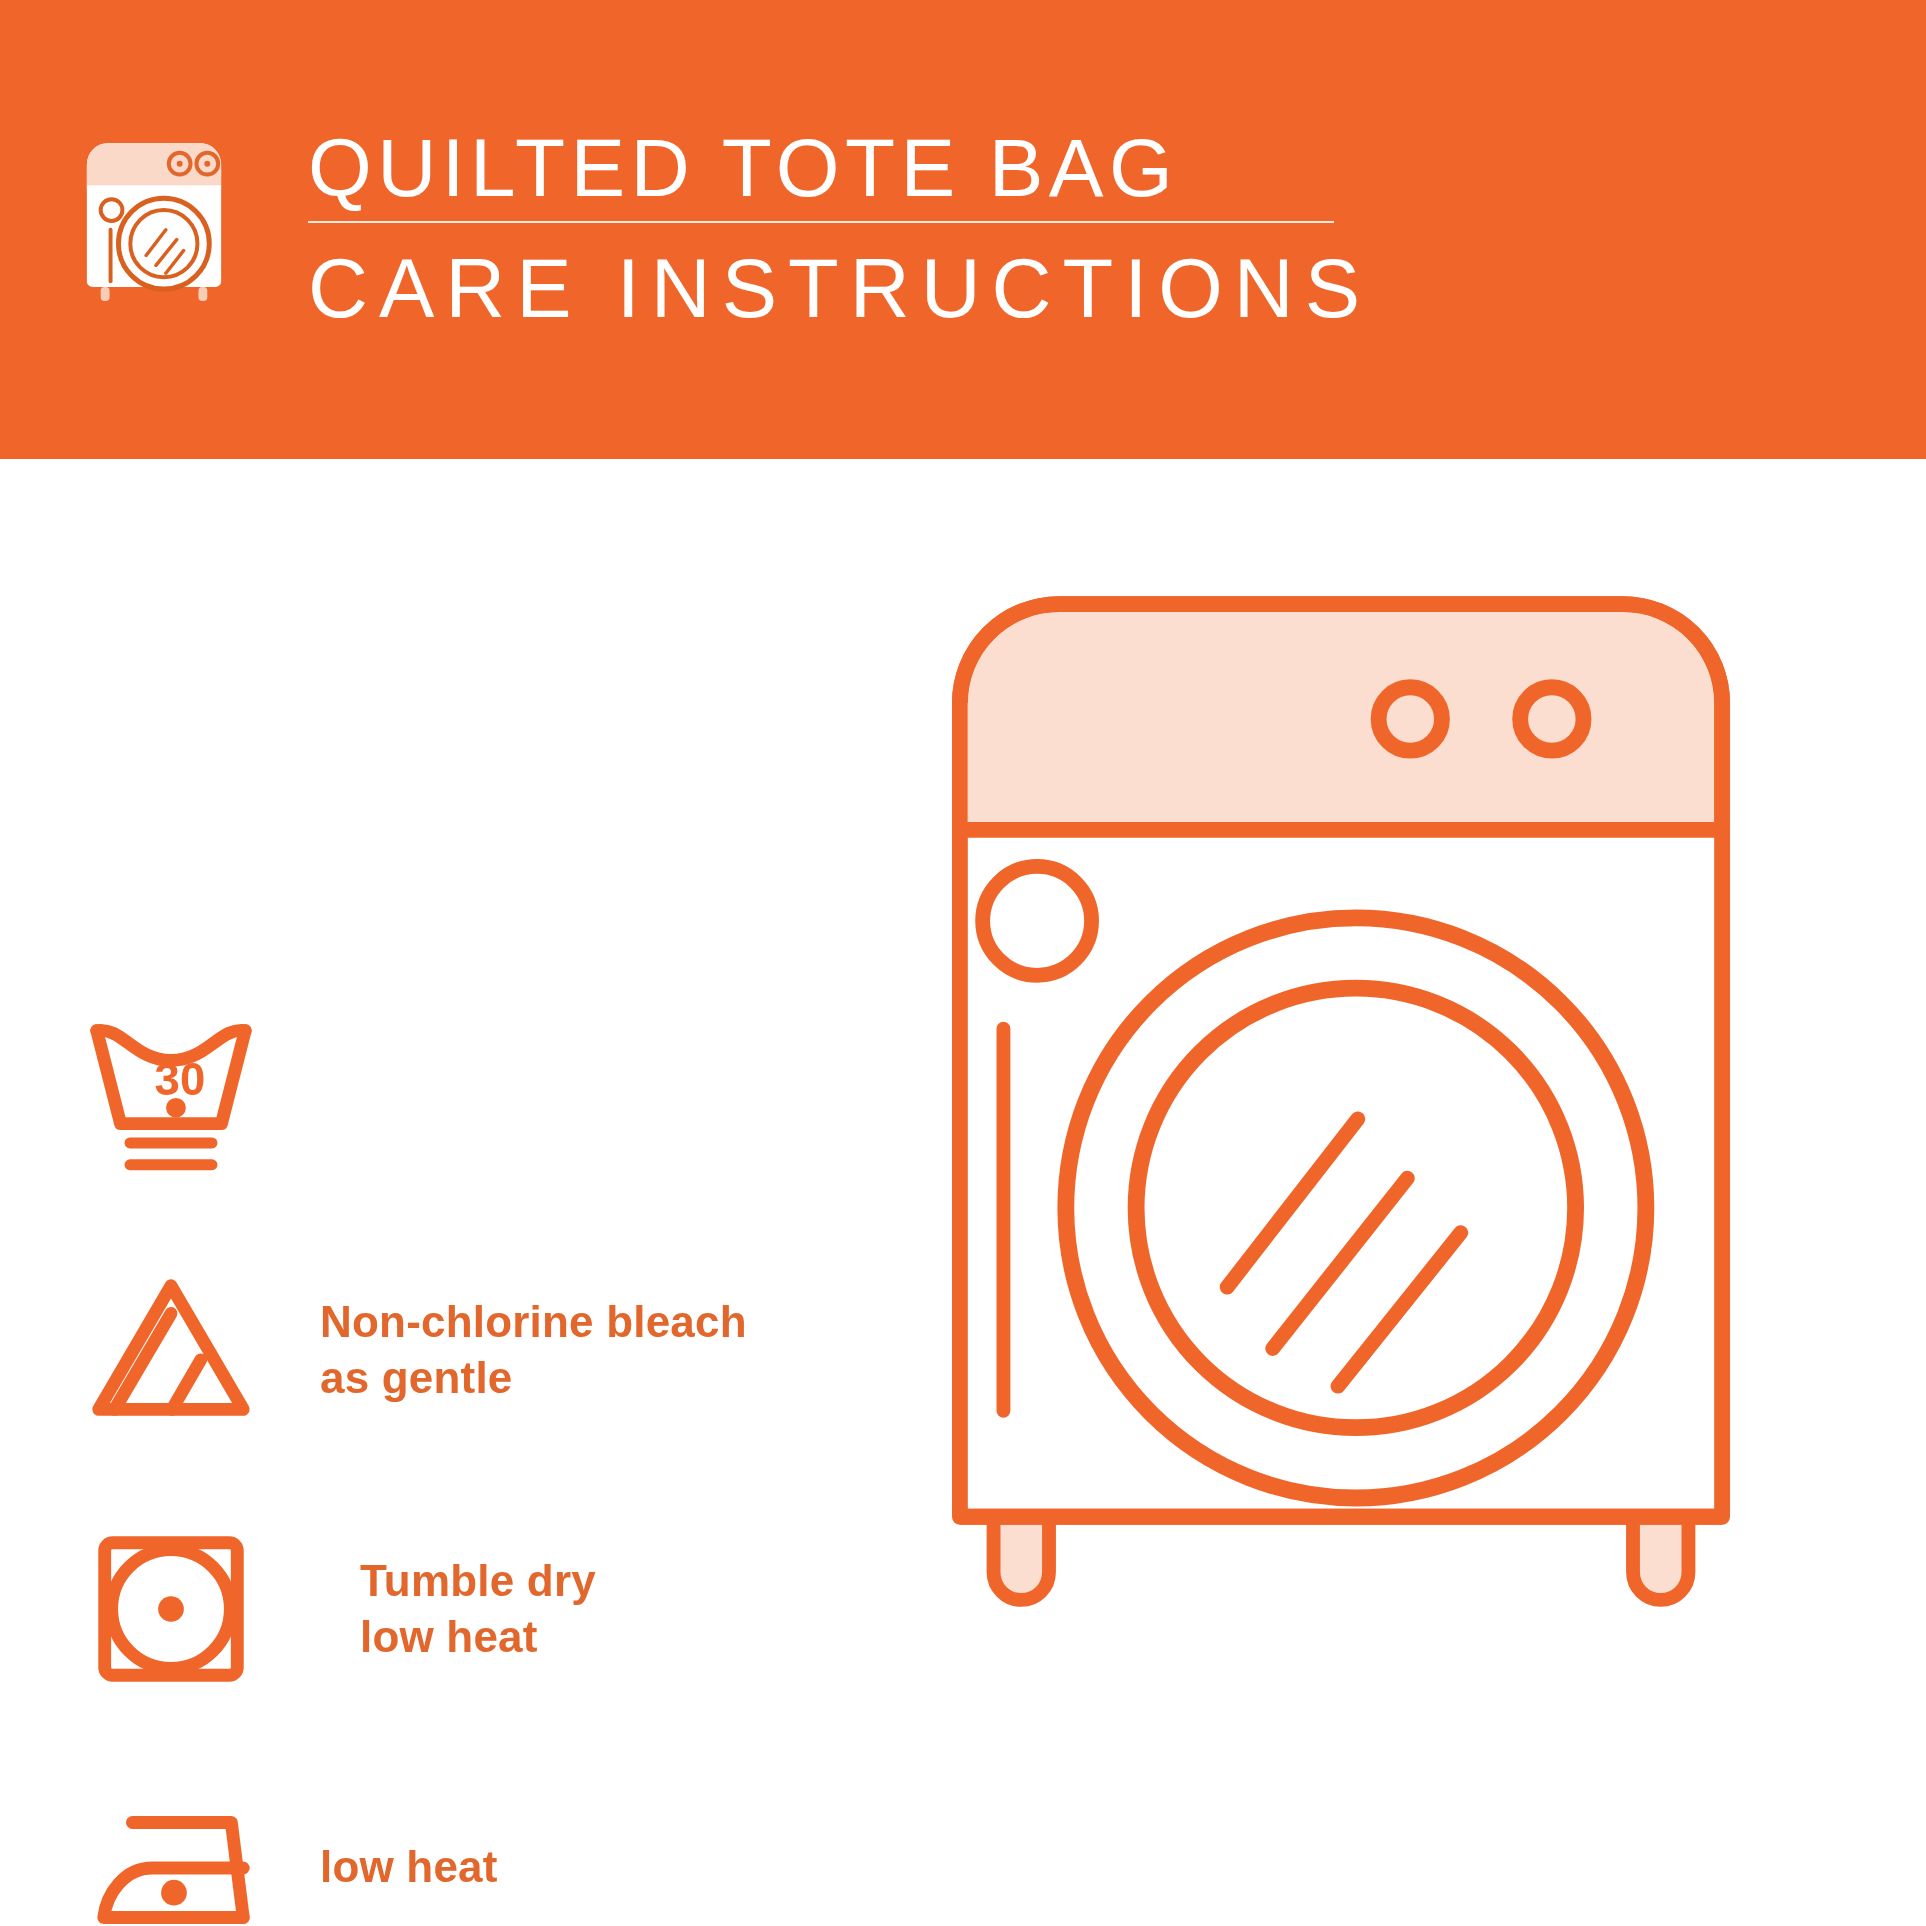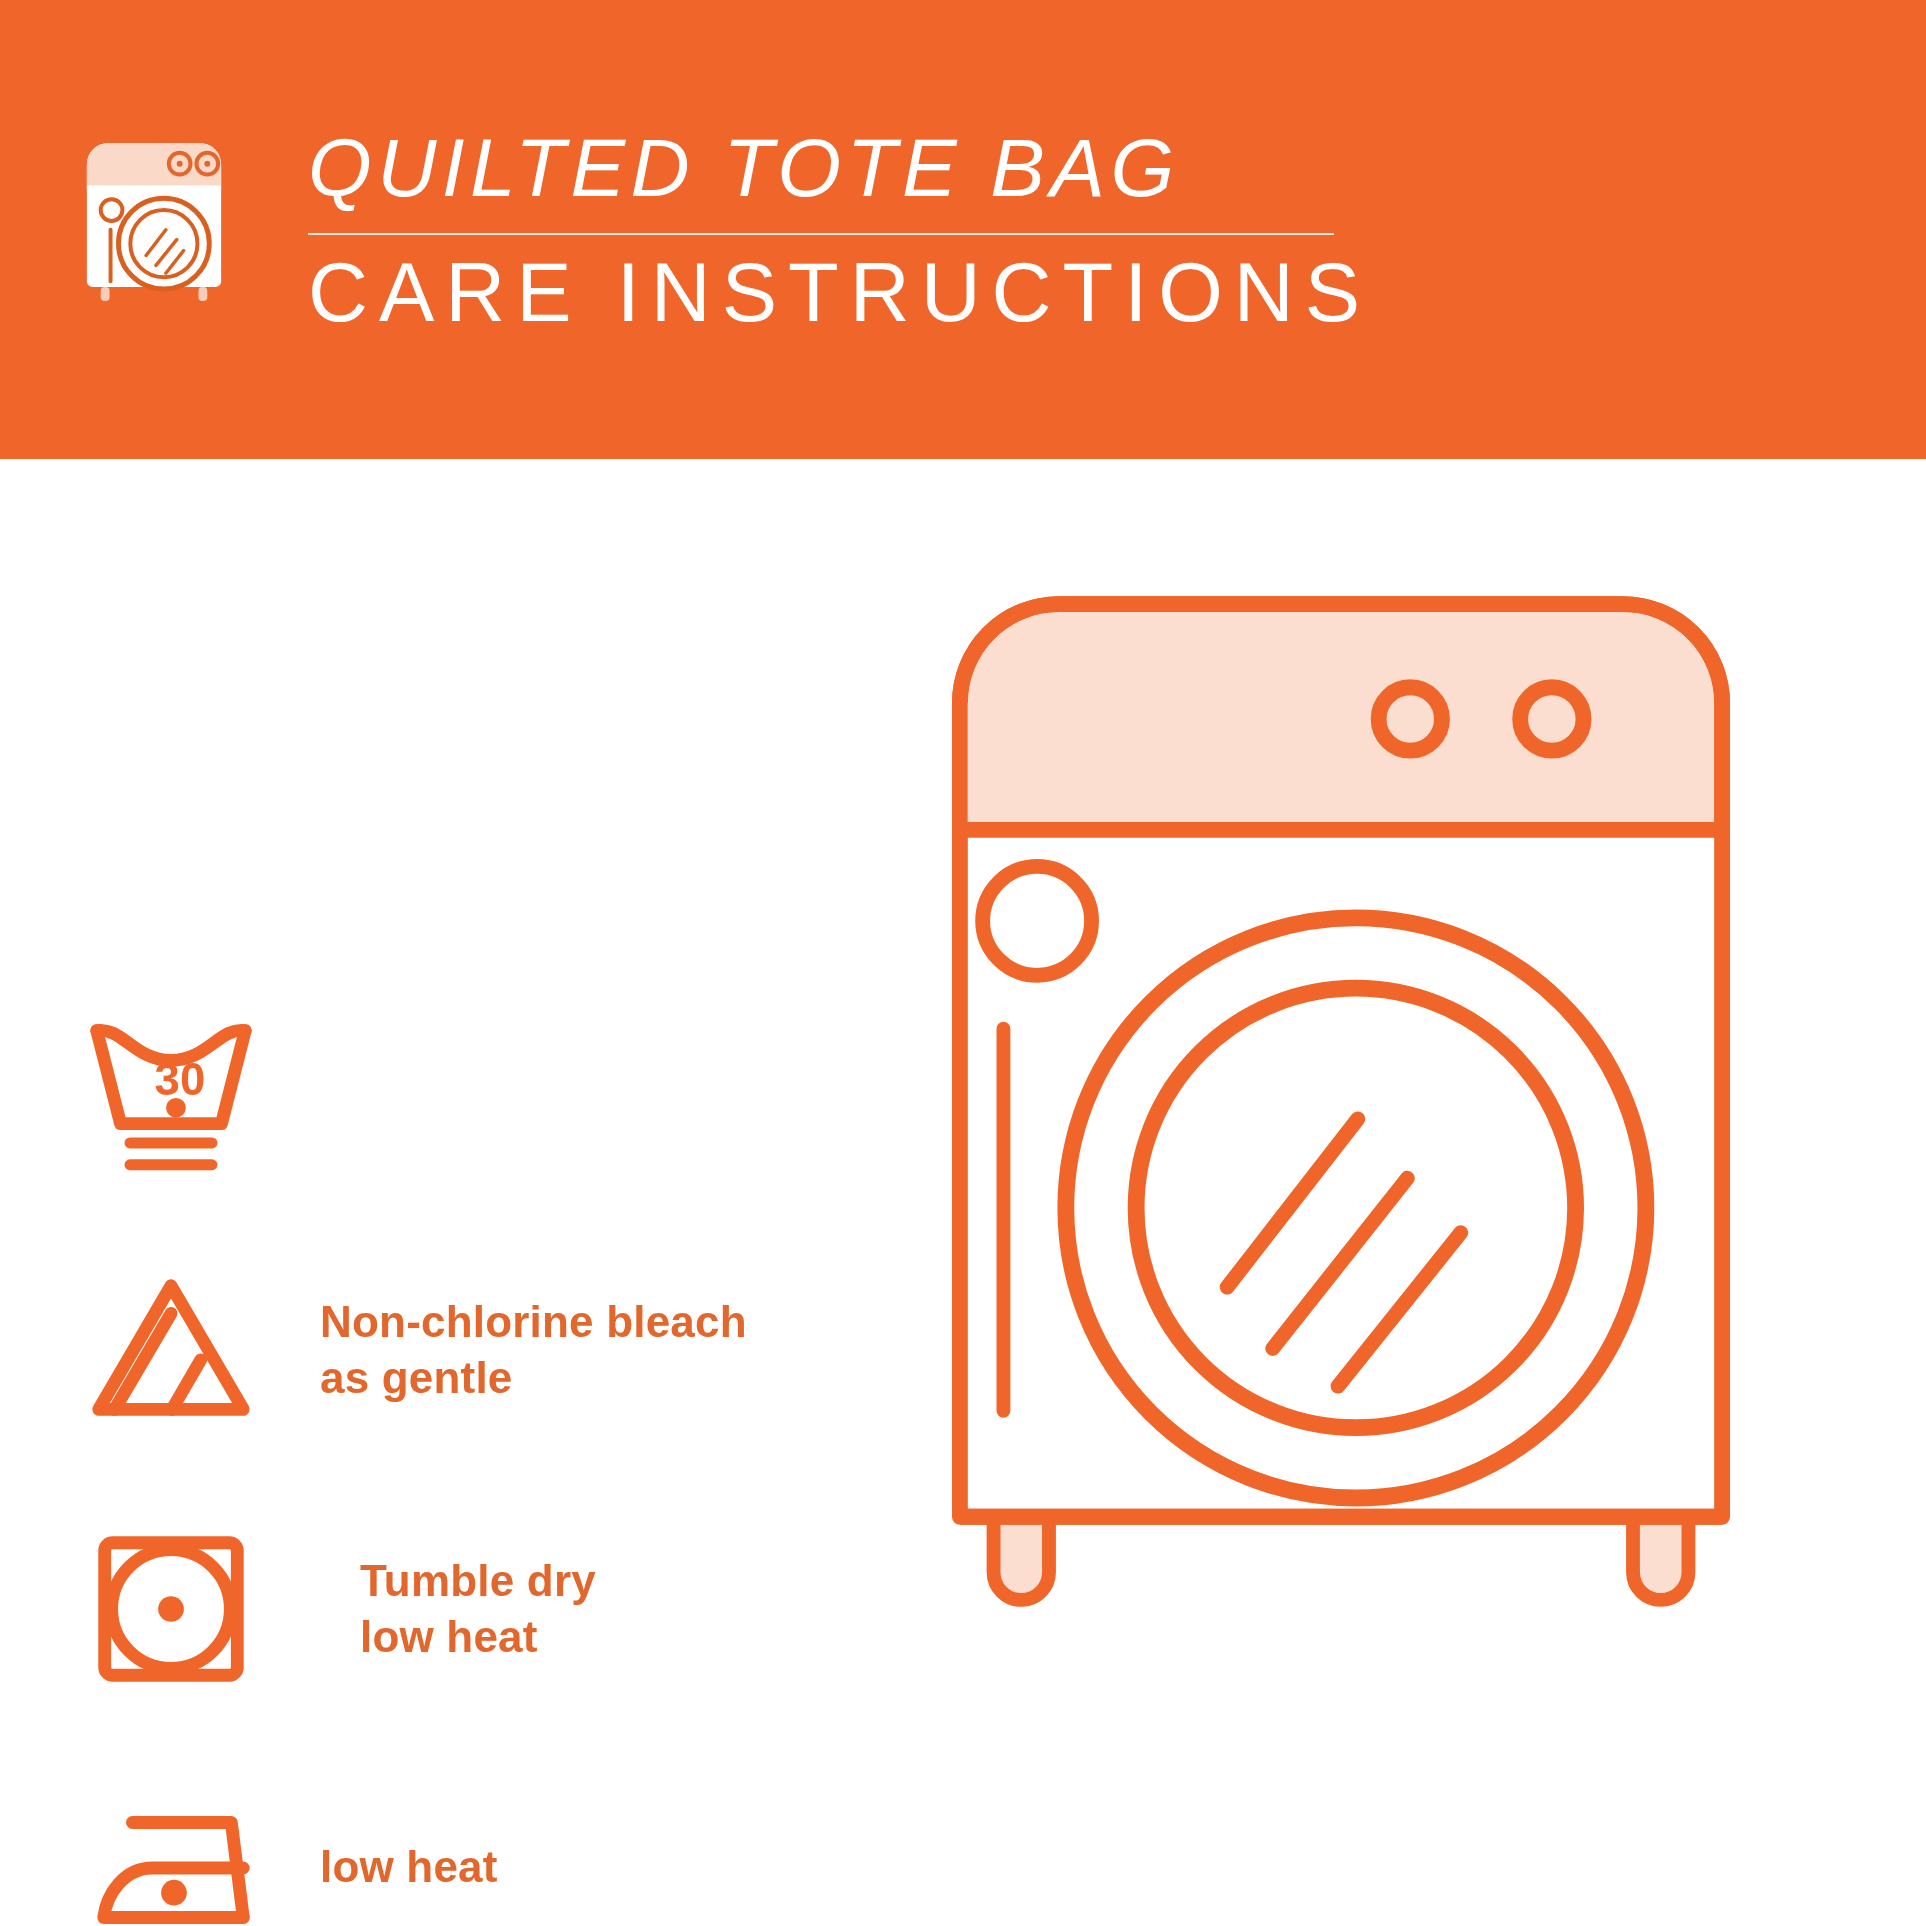--- a/index.html
+++ b/index.html
@@ -42,36 +42,35 @@
     margin-left: 77px;
     width: 1030px;
   }
   #title-main {
     font-size: 82px;
     letter-spacing: 5.4px;
     color: #FFFFFF;
     font-weight: 400;
     line-height: 1.0;
     white-space: nowrap;
-    padding-bottom: 24px;
-    font-style: italic;
+    padding-bottom: 12px;
   }
   #title-rule {
     width: 1026px;
     height: 2px;
     background: rgba(255,255,255,0.85);
     margin: 0 0 0 0;
   }
   #title-sub {
     font-size: 83px;
     letter-spacing: 11px;
     color: #FFFFFF;
     font-weight: 400;
     line-height: 1.0;
-    padding-top: 16px;
+    padding-top: 24px;
     white-space: nowrap;
   }
 
   
   #care-list {
     position: absolute;
     left: 0;
     top: 459px;
     width: 921px;
     height: 1595px;

